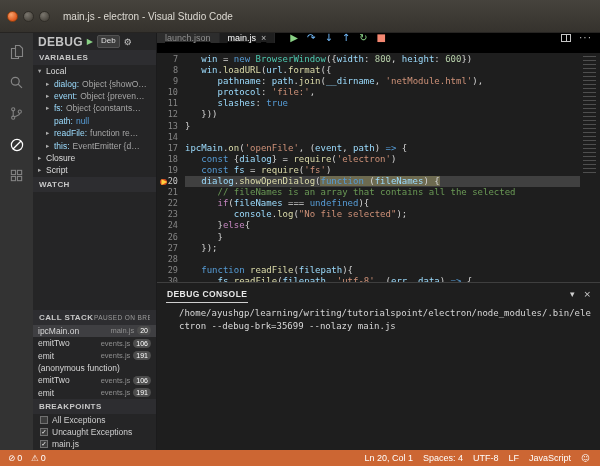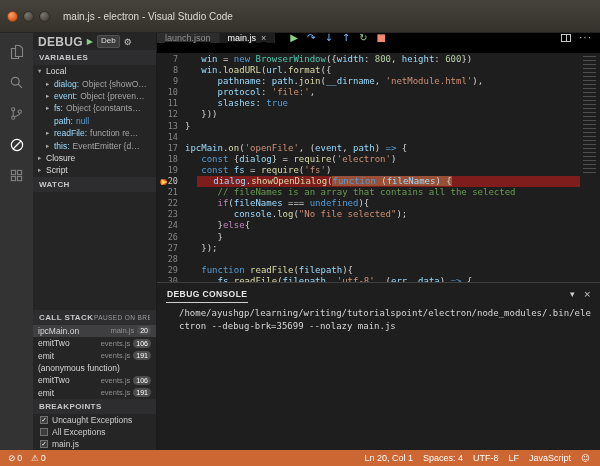--- a/index.html
+++ b/index.html
@@ -57,21 +57,21 @@
   .editor-actions{margin-left:auto;display:flex;align-items:center;gap:8px;padding-right:8px;color:#c5c5c5;}
   .split-ico{width:10px;height:8px;border:1px solid #c5c5c5;box-sizing:border-box;position:relative;}
   .split-ico::after{content:"";position:absolute;left:3.5px;top:0;bottom:0;width:1px;background:#c5c5c5;}
   .more-ico{font-size:10px;letter-spacing:1px;line-height:1;}
 
   .editor-body{flex:1;min-height:0;display:flex;overflow:hidden;position:relative;}
   .code{flex:1;min-width:0;font-family:"DejaVu Sans Mono",monospace;font-size:9px;line-height:11.1px;padding-top:1px;}
   .line{display:flex;height:11.1px;white-space:pre;}
   .gut{width:28px;flex:none;text-align:right;padding-right:7px;color:#858585;position:relative;font-size:8.5px;box-sizing:border-box;}
   .lt{flex:1;min-width:0;overflow:hidden;color:#d4d4d4;}
-  .line.current .lt{background:#7f1d1d;margin-left:12px;}
+  .line.current .lt{background:#404040;}
   .line.current .gut{color:#c6c6c6;}
   .tk-p{color:#d4d4d4}.tk-k{color:#569cd6}.tk-t{color:#c586c0}.tk-s{color:#ce9178}
   .tk-n{color:#b5cea8}.tk-f{color:#dcdcaa}.tk-c{color:#4ec9b0}.tk-v{color:#9cdcfe}.tk-m{color:#6a9955}
   .tk-hl{background:rgba(226,215,121,.28);}
   .bp-dot{position:absolute;left:3px;top:2.5px;width:6.5px;height:6.5px;border-radius:50%;background:#d6491e;}
   .frame-arrow{position:absolute;left:4.5px;top:0.5px;color:#ffd23e;font-size:7.5px;font-family:"DejaVu Sans",sans-serif;line-height:10px;}
   .minimap{width:20px;flex:none;background:#1e1e1e;position:relative;}
   .minimap::before{content:"";position:absolute;top:3px;left:3px;right:4px;height:118px;
     background:repeating-linear-gradient(180deg,rgba(180,180,180,.32) 0 1px,transparent 1px 4px);}
 
@@ -238,26 +238,26 @@
               <span class="cs-file">events.js</span>
               <span class="cs-badge">191</span>
             </div>
           </div>
       </div>
 
       <div class="sec-bp">
         <div class="sec-title">BREAKPOINTS</div>
         <div id="breakpoints-body">
             <div class="bp-row">
+              <span class="bp-box"></span>
+              <span class="bp-label">All Exceptions</span>
+            </div>
+            <div class="bp-row">
               <span class="bp-box">✓</span>
               <span class="bp-label">Uncaught Exceptions</span>
-            </div>
-            <div class="bp-row">
-              <span class="bp-box"></span>
-              <span class="bp-label">All Exceptions</span>
             </div>
             <div class="bp-row">
               <span class="bp-box">✓</span>
               <span class="bp-label">main.js</span>
             </div>
           </div>
       </div>
     </div>
 
     <div class="editor-col">

